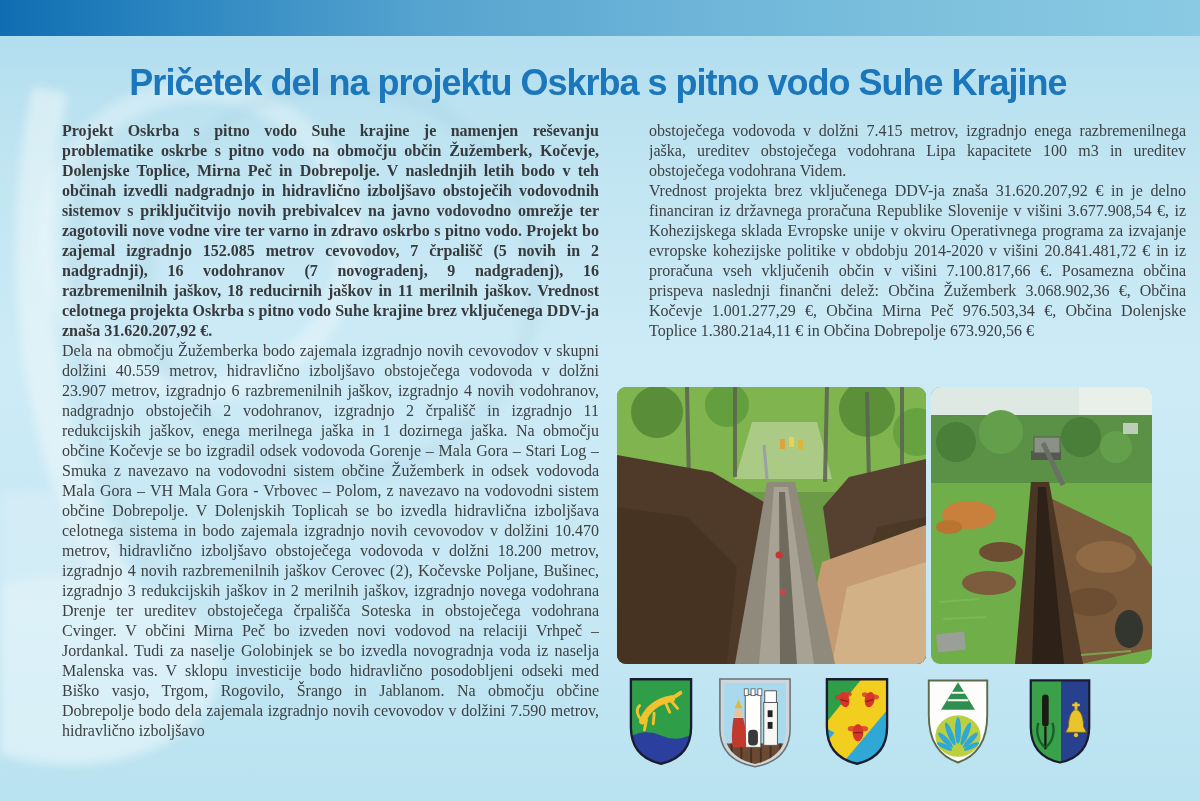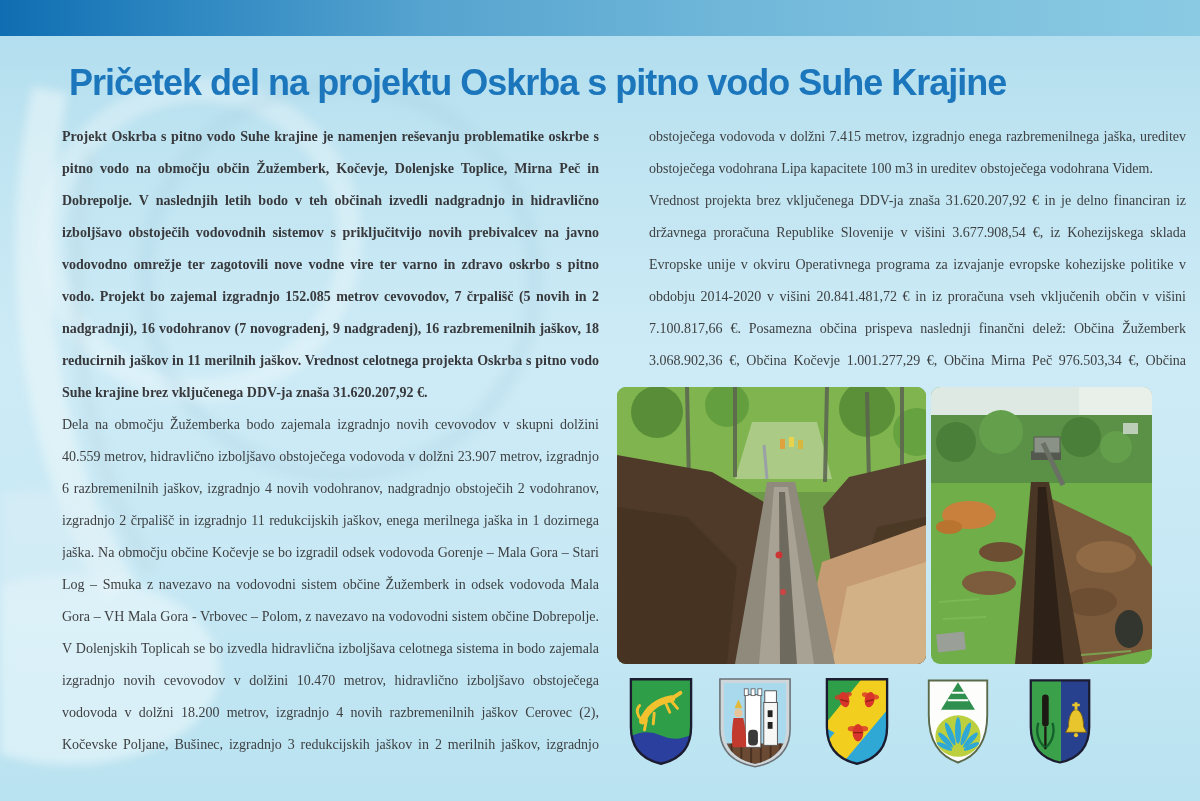--- a/index.html
+++ b/index.html
@@ -8,28 +8,28 @@
     font-family:"Liberation Serif","DejaVu Serif",serif;
     overflow:hidden;position:relative;
     background:linear-gradient(180deg,#aedcee 0%,#bfe4f1 18%,#cdebf6 45%,#c6e8f4 75%,#b9e2f0 100%);
   }
   .top-bar{
     position:absolute;left:0;top:0;width:1200px;height:36px;
     background:linear-gradient(90deg,#0f6db1 0%,#2d87c1 15%,#55a3cf 35%,#6fb6d9 60%,#7fc2de 80%,#8acae3 100%);
   }
   .watermark{position:absolute;left:0;top:30px;pointer-events:none;filter:blur(5px);}
   .title{
-    position:absolute;left:69px;top:62px;width:1100px;margin:0;
+    position:absolute;left:48px;top:62px;width:1100px;margin:0;
     font-family:"Liberation Sans","DejaVu Sans",sans-serif;
     font-weight:700;font-size:36px;letter-spacing:-1px;
-    color:#1b76bc;white-space:nowrap;
+    color:#1b76bc;white-space:nowrap;text-align:center;
   }
   .col{
     position:absolute;top:121px;width:537px;
-    font-size:14px;line-height:32px;color:#3e4042;
+    font-size:16px;line-height:20px;color:#3e4042;
     text-align:justify;hyphens:auto;-webkit-hyphens:auto;
     overflow:hidden;
   }
   .col p{margin:0;}
   .col-left{left:62px;height:648px;}
   .col-right{left:617px;height:252px;margin-left:32px;}
   .intro{font-weight:bold;color:#38393c;}
   .photos{position:absolute;left:617px;top:387px;width:535px;height:277px;}
   .photo{position:absolute;top:0;height:277px;border-radius:9px;overflow:hidden;}
   .photo svg{display:block;}

